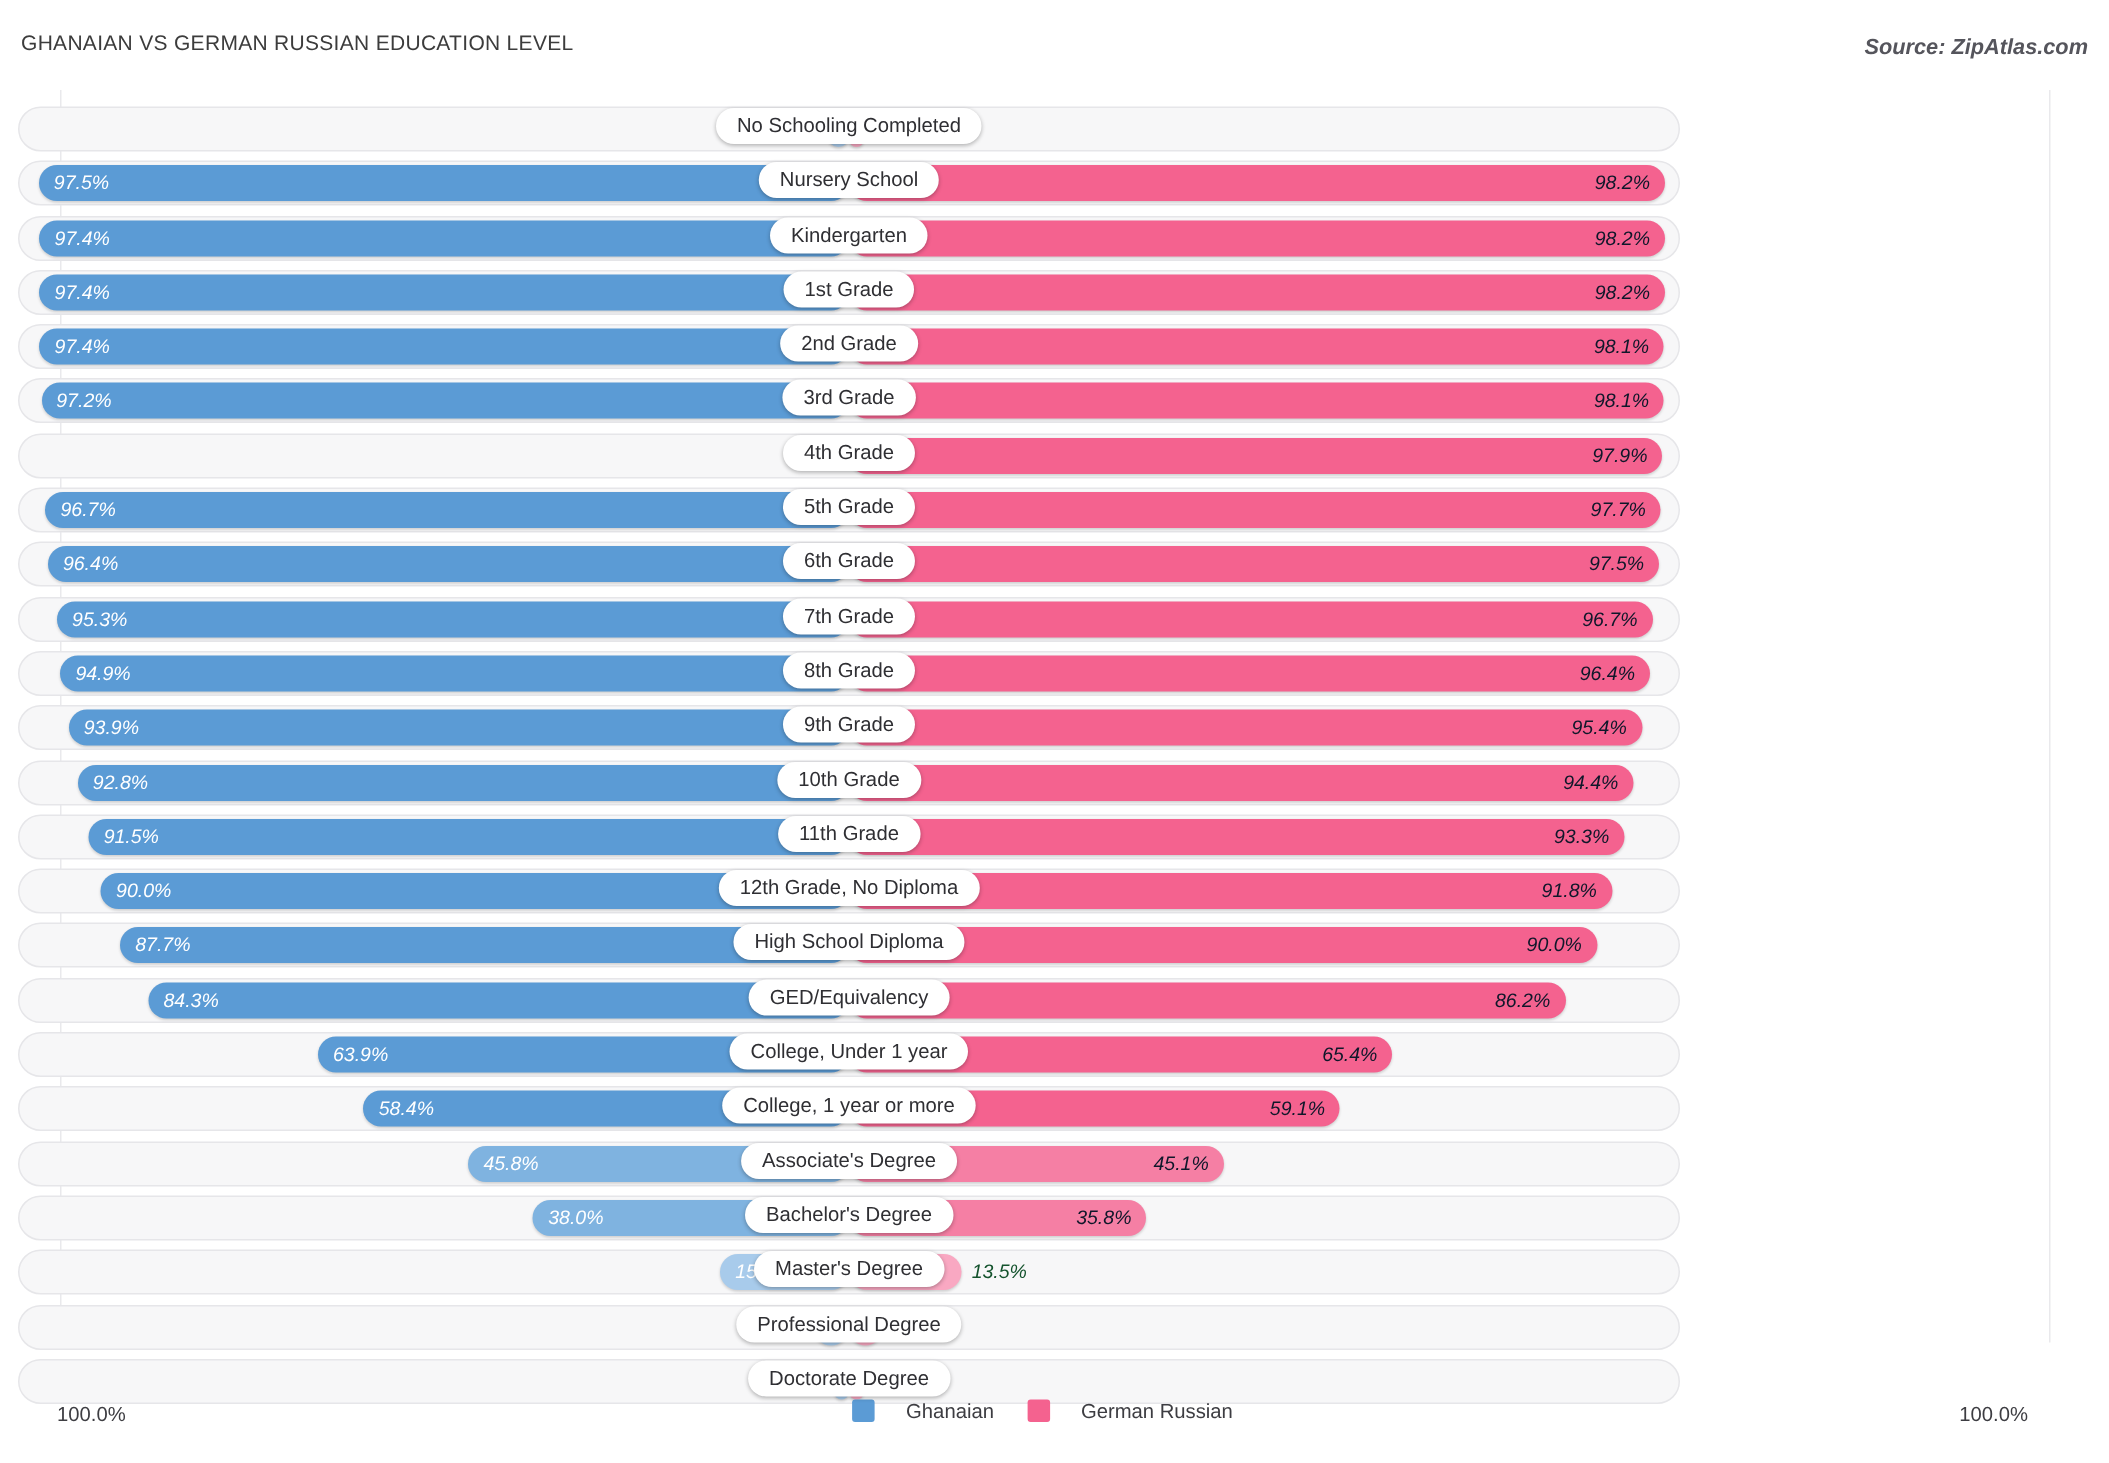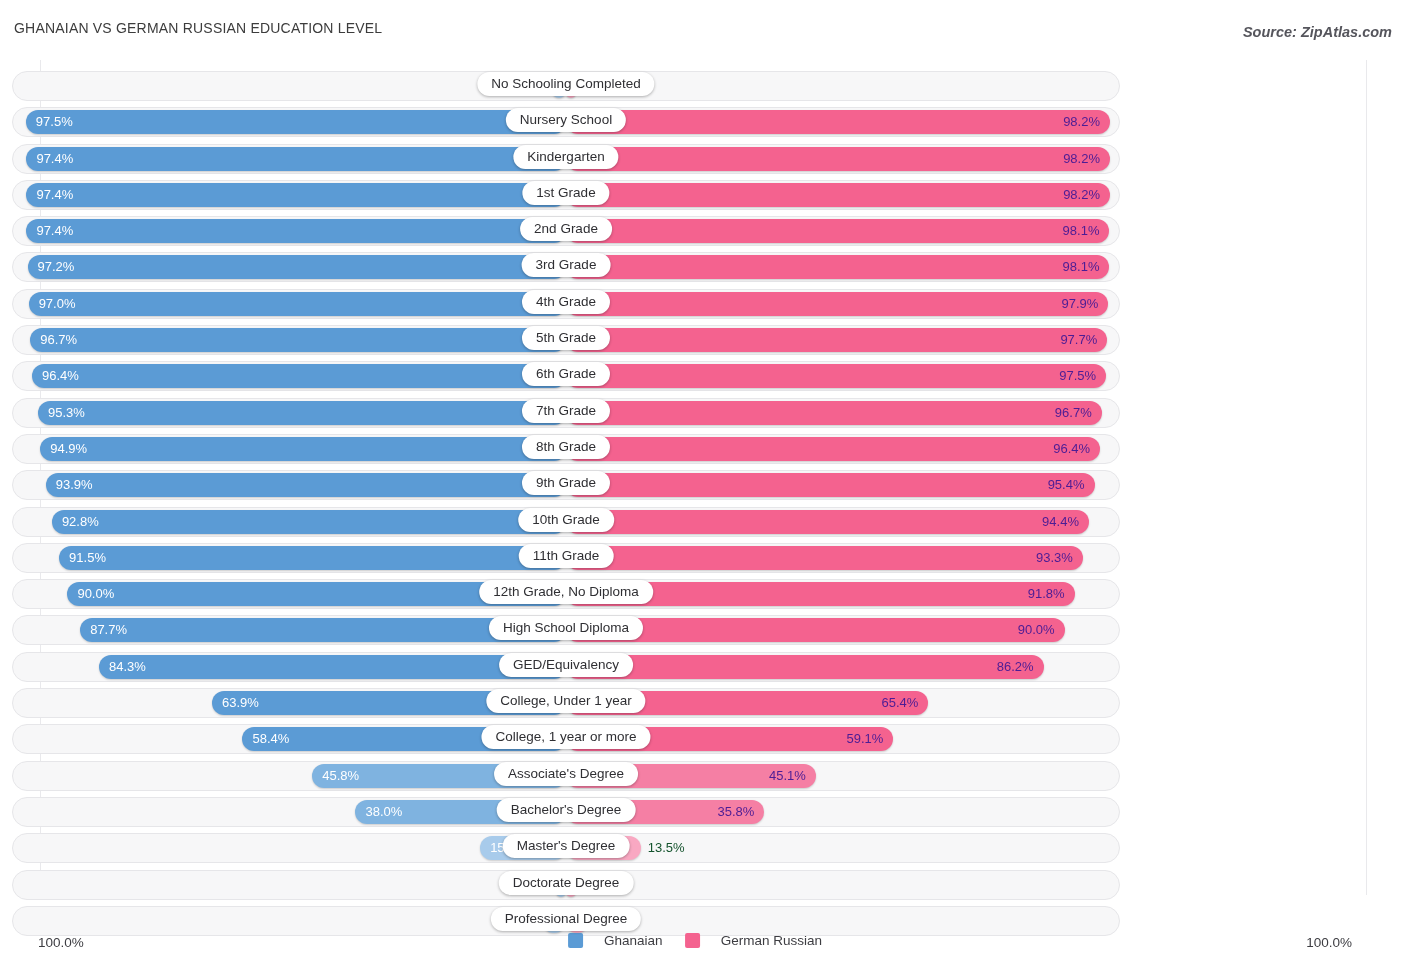--- a/index.html
+++ b/index.html
@@ -107,23 +107,24 @@
   }
   .half-l .bar { right: 0; }
   .half-r .bar { left: 0; }
 
   .val {
     position: absolute;
     top: 0; height: 24px;
     line-height: 24px;
     font-size: 13px;
     white-space: nowrap;
+    font-style: italic;
   }
   .val.inside-l { left: 10px; color: #ffffff; }
-  .val.inside-r { right: 10px; color: #4c1d95; }
+  .val.inside-r { right: 10px; color: #0f172a; }
   .val.outside-l { right: calc(100% + 7px); color: #3d3d42; }
   .val.outside-r { left: calc(100% + 7px); color: #14532d; }
 
   .pill {
     position: absolute;
     left: 50%;
     top: 1px;
     transform: translateX(-50%);
     height: 24px;
     line-height: 23px;
@@ -274,25 +275,20 @@
               <div class="bar" style="width: 98.1%; background: rgb(244, 98, 143);">
                 <span class="val inside-r">98.1%</span>
               </div>
             </div>
             <div class="pill">3rd Grade</div>
           </div>
         </div>
         <div class="row">
           <div class="track"></div>
           <div class="barwrap">
-            <div class="half-l">
-              <div class="bar" style="width: 97%; background: rgb(91, 155, 213);">
-                <span class="val inside-l">97.0%</span>
-              </div>
-            </div>
             <div class="half-r">
               <div class="bar" style="width: 97.9%; background: rgb(244, 98, 143);">
                 <span class="val inside-r">97.9%</span>
               </div>
             </div>
             <div class="pill">4th Grade</div>
           </div>
         </div>
         <div class="row">
           <div class="track"></div>
@@ -531,46 +527,46 @@
                 <span class="val outside-r">13.5%</span>
               </div>
             </div>
             <div class="pill">Master's Degree</div>
           </div>
         </div>
         <div class="row">
           <div class="track"></div>
           <div class="barwrap">
             <div class="half-l">
+              <div class="bar" style="width: 4.3%; background: rgb(168, 203, 235);">
+                <span class="val outside-l">4.3%</span>
+              </div>
+            </div>
+            <div class="half-r">
+              <div class="bar" style="width: 4%; background: rgb(249, 168, 194);">
+                <span class="val outside-r">4.0%</span>
+              </div>
+            </div>
+            <div class="pill">Professional Degree</div>
+          </div>
+        </div>
+        <div class="row">
+          <div class="track"></div>
+          <div class="barwrap">
+            <div class="half-l">
               <div class="bar" style="width: 1.8%; background: rgb(168, 203, 235);">
                 <span class="val outside-l">1.8%</span>
               </div>
             </div>
             <div class="half-r">
               <div class="bar" style="width: 1.8%; background: rgb(249, 168, 194);">
                 <span class="val outside-r">1.8%</span>
               </div>
             </div>
             <div class="pill">Doctorate Degree</div>
-          </div>
-        </div>
-        <div class="row">
-          <div class="track"></div>
-          <div class="barwrap">
-            <div class="half-l">
-              <div class="bar" style="width: 4.3%; background: rgb(168, 203, 235);">
-                <span class="val outside-l">4.3%</span>
-              </div>
-            </div>
-            <div class="half-r">
-              <div class="bar" style="width: 4%; background: rgb(249, 168, 194);">
-                <span class="val outside-r">4.0%</span>
-              </div>
-            </div>
-            <div class="pill">Professional Degree</div>
           </div>
         </div>
       </div>
   </div>
 
   <div class="footer">
     <div class="axis-left">100.0%</div>
     <div class="axis-right">100.0%</div>
     <div class="legend" id="legend">
         <div class="legend-item">

